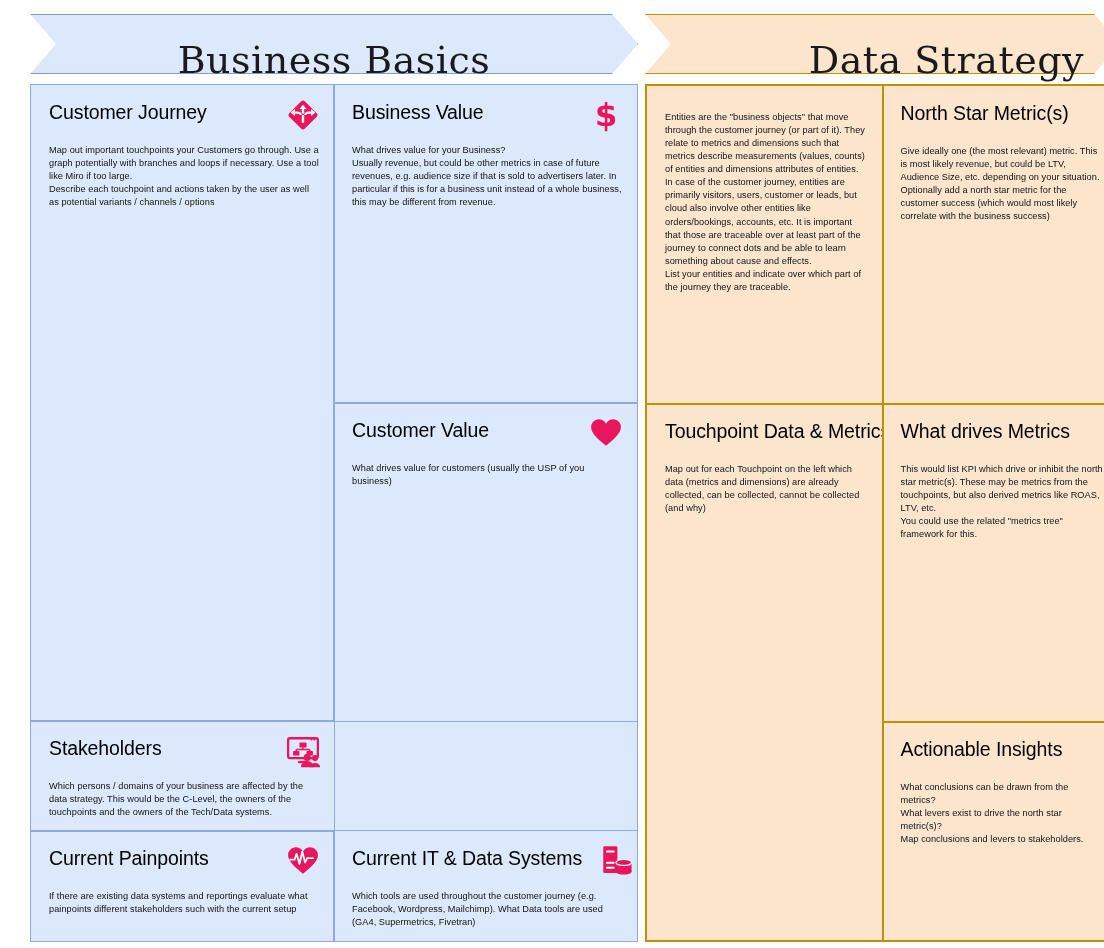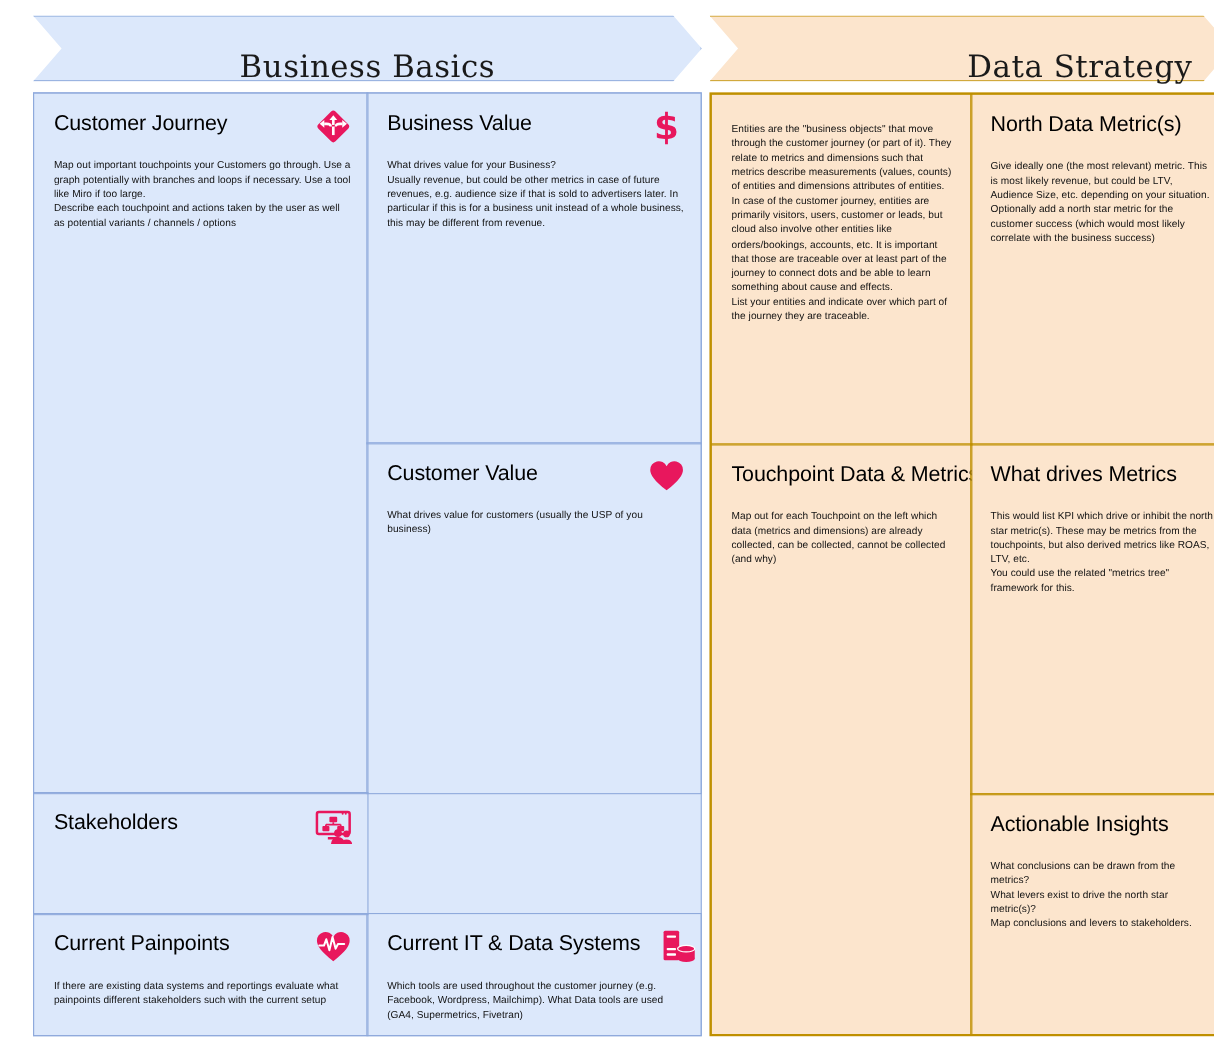--- a/index.html
+++ b/index.html
@@ -44,21 +44,21 @@
     border: 1.5px solid #7f9fd6;
   }
   .banner-right .banner-shape {
     background: #fce5cd;
     border: 1.5px solid #bf9000;
   }
   .banner-title {
     position: relative;
     z-index: 2;
     font-family: "DejaVu Serif", "Liberation Serif", serif;
-    font-size: 28px;
+    font-size: 38px;
     font-weight: 400;
     color: #1a1a1a;
     letter-spacing: 0.5px;
     white-space: nowrap;
     margin-top: 32px;
   }
   .banner-right .banner-title {
     position: absolute;
     right: 36px;
     z-index: 2;
@@ -196,20 +196,21 @@
             <circle cx="40" cy="8" r="1.3" fill="#e8175d"></circle>
             <g fill="#e8175d">
               <circle cx="30" cy="33" r="5"></circle>
               <path d="M21 47 a9 9 0 0 1 18 0 z"></path>
               <circle cx="41" cy="34" r="4.3"></circle>
               <path d="M33.5 47 a7.7 7.7 0 0 1 15 0 z"></path>
             </g>
             <rect x="17" y="38" width="14" height="3.2" fill="#e8175d"></rect>
           </svg>
         </div>
+        <div class="cell-body">Which persons / domains of your business are affected by the data strategy. This would be the C-Level, the owners of the touchpoints and the owners of the Tech/Data systems.</div>
       </div>
 
       <div class="cell" style="grid-column:1; grid-row:4;">
         <div class="cell-head">
           <div class="cell-title">Current Painpoints</div>
           <svg class="cell-icon" viewBox="0 0 48 48">
             <path d="M24 42 C8 30 3 22 3 16 A11 11 0 0 1 24 11 A11 11 0 0 1 45 16 C45 22 40 30 24 42 Z" fill="#e8175d"></path>
             <path d="M6 22 h6 l3 -8 l4 14 l4 -17 l4 15 l3 -6 h8" fill="none" stroke="#ffffff" stroke-width="2.6" stroke-linejoin="round" stroke-linecap="round"></path>
           </svg>
         </div>
@@ -248,21 +249,21 @@
     <div class="grid grid-right">
 
       <div class="cell">
         <div class="cell-body">Entities are the "business objects" that move through the customer journey (or part of it). They relate to metrics and dimensions such that metrics describe measurements (values, counts) of entities and dimensions attributes of entities.
 In case of the customer journey, entities are primarily visitors, users, customer or leads, but cloud also involve other entities like orders/bookings, accounts, etc. It is important that those are traceable over at least part of the journey to connect dots and be able to learn something about cause and effects.
 List your entities and indicate over which part of the journey they are traceable.</div>
       </div>
 
       <div class="cell">
         <div class="cell-head">
-          <div class="cell-title">North Data Metric(s)</div>
+          <div class="cell-title">North Star Metric(s)</div>
         </div>
         <div class="cell-body">Give ideally one (the most relevant) metric. This is most likely revenue, but could be LTV, Audience Size, etc. depending on your situation. Optionally add a north star metric for the customer success (which would most likely correlate with the business success)</div>
       </div>
 
       <div class="cell span-rows-2" style="grid-column:1; grid-row:2 / span 2;">
         <div class="cell-head">
           <div class="cell-title">Touchpoint Data &amp; Metrics</div>
 
         </div>
         <div class="cell-body">Map out for each Touchpoint on the left which data (metrics and dimensions) are already collected, can be collected, cannot be collected (and why)</div>

